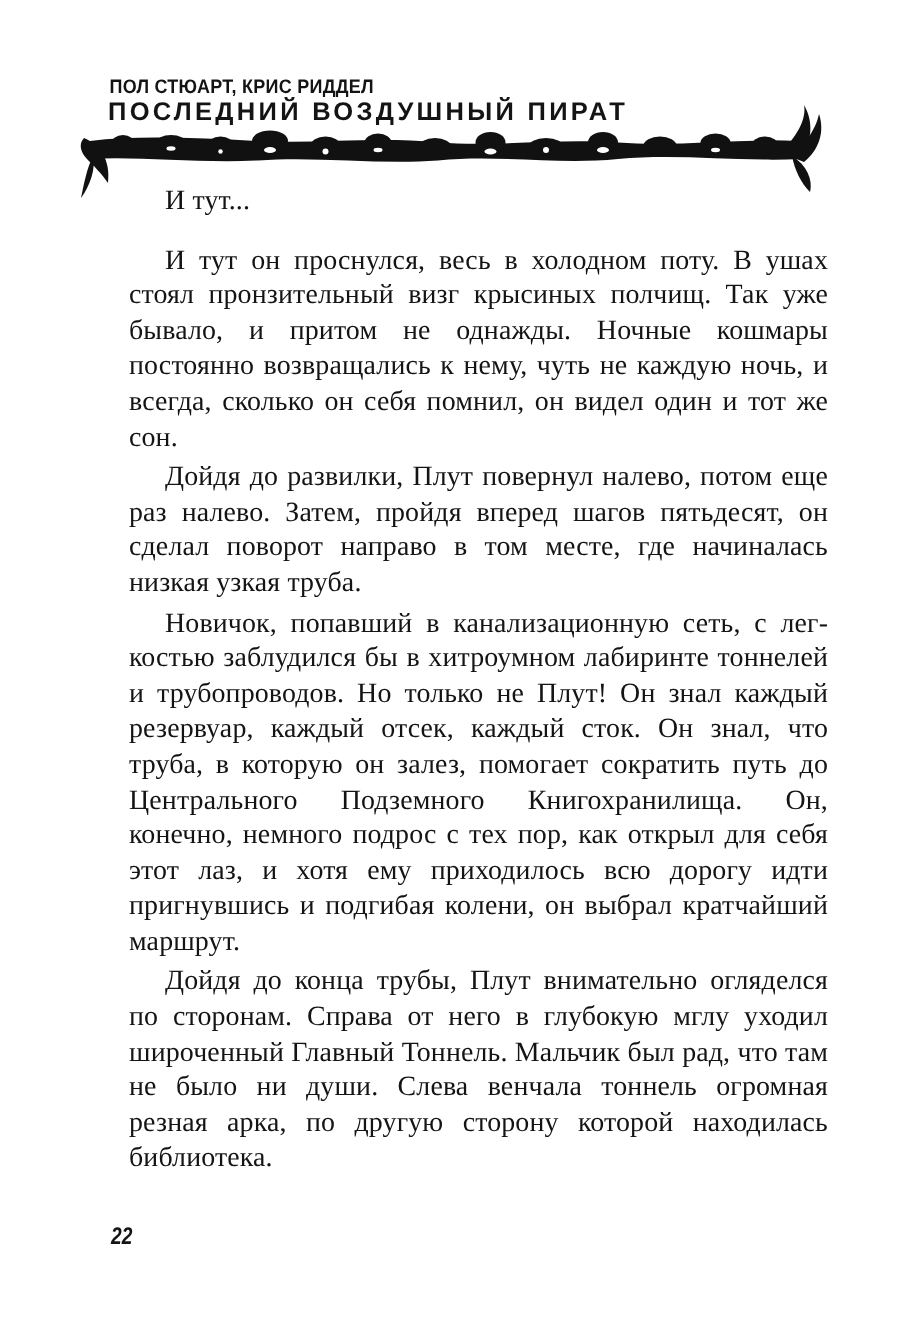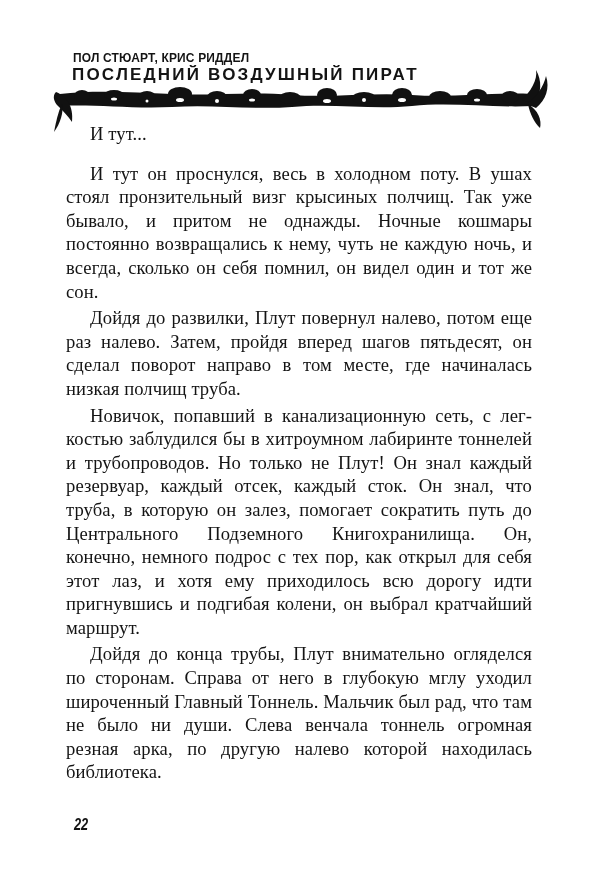--- a/index.html
+++ b/index.html
@@ -10,21 +10,21 @@
     font-family: "Liberation Sans", sans-serif; font-size: 13px; font-weight: bold;
     letter-spacing: 0.2px; transform: scaleX(0.92); transform-origin: left top; white-space: nowrap;
   }
   .booktitle {
     position: absolute; left: 72px; top: 65px;
     font-family: "Liberation Sans", sans-serif; font-size: 17px; font-weight: bold;
     letter-spacing: 2.2px; white-space: nowrap;
   }
   .ornament { position: absolute; left: 52px; top: 70px; width: 500px; height: 70px; }
   .body-text {
-    position: absolute; left: 66px; top: 122px; width: 466px;
+    position: absolute; left: 86px; top: 122px; width: 466px;
     font-family: "Liberation Serif", serif; font-size: 18.6px; line-height: 23.6px;
     text-align: justify; text-align-last: left; letter-spacing: 0.1px;
   }
   .body-text p { margin: 0; text-indent: 24px; hyphens: manual; }
   .body-text p + p { margin-top: 3px; }
   .pagenum {
     position: absolute; left: 74px; top: 816px;
     font-family: "Liberation Sans", sans-serif; font-size: 16px; font-weight: bold;
     transform: scaleX(0.8); transform-origin: left top; font-style: italic;
   }
@@ -72,19 +72,19 @@
       <ellipse cx="425" cy="30" rx="3" ry="1.5"></ellipse>
       <circle cx="312" cy="30" r="2"></circle>
       <circle cx="165" cy="31" r="2"></circle>
       <circle cx="95" cy="31" r="1.5"></circle>
     </g>
   </svg>
 
   <div class="body-text">
     <p style="text-indent:24px">И тут...</p>
     <p style="margin-top:16px">И тут он проснулся, весь в холодном поту. В ушах стоял пронзительный визг крысиных полчищ. Так уже бывало, и притом не однажды. Ночные кошмары постоянно возвращались к нему, чуть не каждую ночь, и всегда, сколько он себя помнил, он видел один и тот же сон.</p>
-    <p>Дойдя до развилки, Плут повернул налево, потом еще раз налево. Затем, пройдя вперед шагов пять­десят, он сделал поворот направо в том месте, где начиналась низкая полчищ труба.</p>
+    <p>Дойдя до развилки, Плут повернул налево, потом еще раз налево. Затем, пройдя вперед шагов пять­десят, он сделал поворот направо в том месте, где начиналась низкая узкая труба.</p>
     <p>Новичок, попавший в канализационную сеть, с лег­костью заблудился бы в хитроумном лабиринте тон­нелей и трубопроводов. Но только не Плут! Он знал каждый резервуар, каждый отсек, каждый сток. Он знал, что труба, в которую он залез, помогает сокра­тить путь до Центрального Подземного Книгохрани­лища. Он, конечно, немного подрос с тех пор, как открыл для себя этот лаз, и хотя ему приходилось всю дорогу идти пригнувшись и подгибая колени, он выбрал кратчайший маршрут.</p>
-    <p>Дойдя до конца трубы, Плут внимательно огля­делся по сторонам. Справа от него в глубокую мглу уходил широченный Главный Тоннель. Мальчик был рад, что там не было ни души. Слева венчала тоннель огромная резная арка, по другую налево которой находилась библиотека.</p>
+    <p>Дойдя до конца трубы, Плут внимательно огля­делся по сторонам. Справа от него в глубокую мглу уходил широченный Главный Тоннель. Мальчик был рад, что там не было ни души. Слева венчала тоннель огромная резная арка, по другую сторону которой находилась библиотека.</p>
   </div>
 
   <div class="pagenum">22</div>
 </div>
 
 </body></html>

